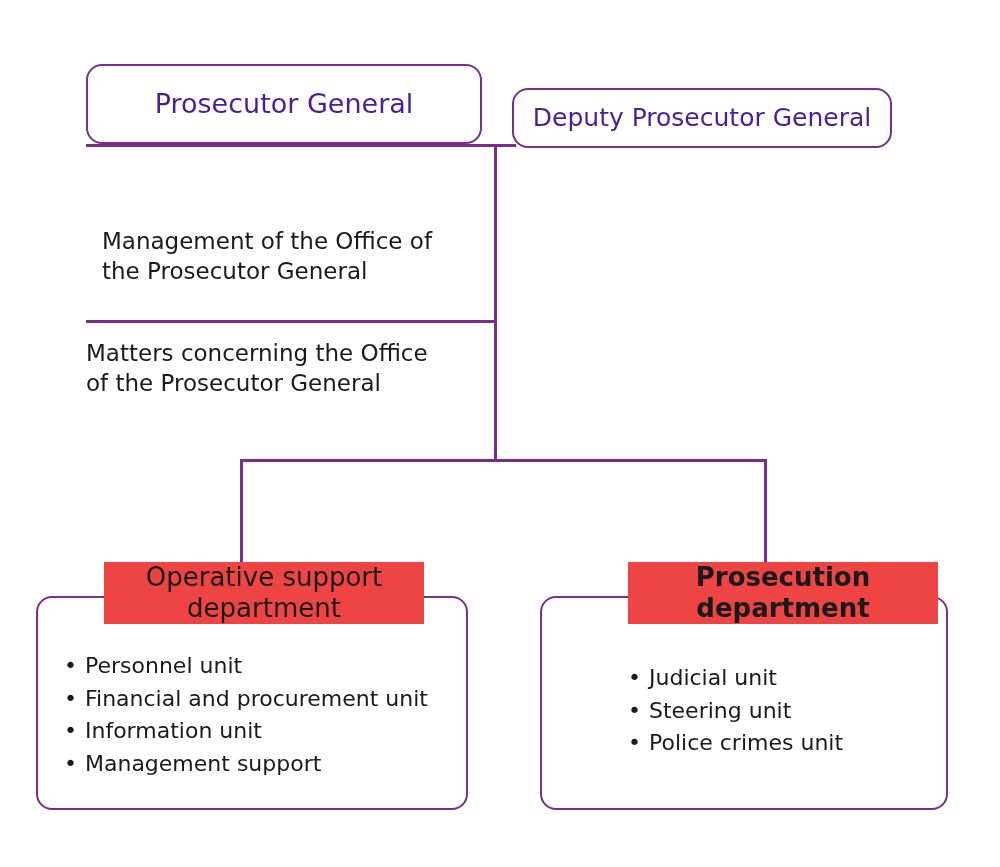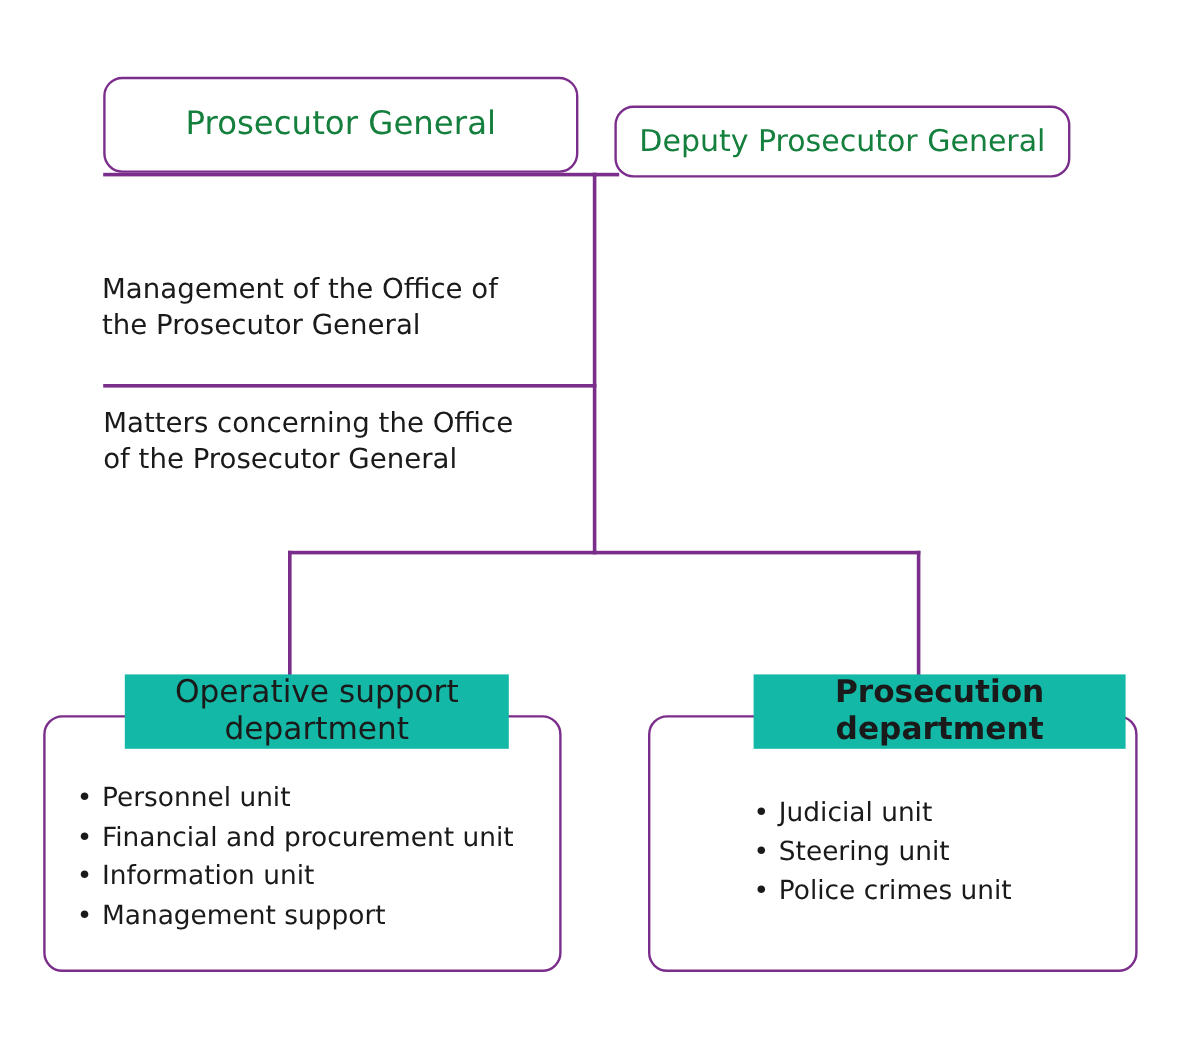--- a/index.html
+++ b/index.html
@@ -34,21 +34,21 @@
     border: 2.5px solid #7b2d8b;
     border-radius: 16px;
     background: #ffffff;
     box-sizing: border-box;
   }
 
   .node-title {
     text-align: center;
     font-size: 26px;
     line-height: 1.15;
-    color: #15803d;
+    color: #4c1d95;
     white-space: pre-line;
   }
 
   
   #pg-box {
     left: 86px;
     top: 64px;
     width: 396px;
     height: 80px;
     display: flex;
@@ -69,21 +69,21 @@
   #dpg-box .node-title { font-size: 25px; }
 
   
   .duty-text {
     position: absolute;
     font-size: 23px;
     line-height: 1.32;
     color: #1a1a1a;
     white-space: pre-line;
   }
-  #duty-1 { left: 85px; top: 226px; width: 400px; }
+  #duty-1 { left: 102px; top: 226px; width: 400px; }
   #duty-2 { left: 86px; top: 338px; width: 400px; }
 
   
   #ops-box {
     left: 36px;
     top: 596px;
     width: 432px;
     height: 214px;
   }
   #pros-box {
@@ -91,21 +91,21 @@
     top: 596px;
     width: 408px;
     height: 214px;
   }
 
   .dept-heading {
     position: absolute;
     text-align: center;
     font-size: 26px;
     line-height: 1.2;
-    background: #14b8a6;
+    background: #ef4444;
     padding: 0 10px;
     white-space: pre-line;
     color: #1a1a1a;
   }
   #ops-heading {
     left: 104px;
     top: 562px;
     width: 300px;
   }
   #pros-heading {

